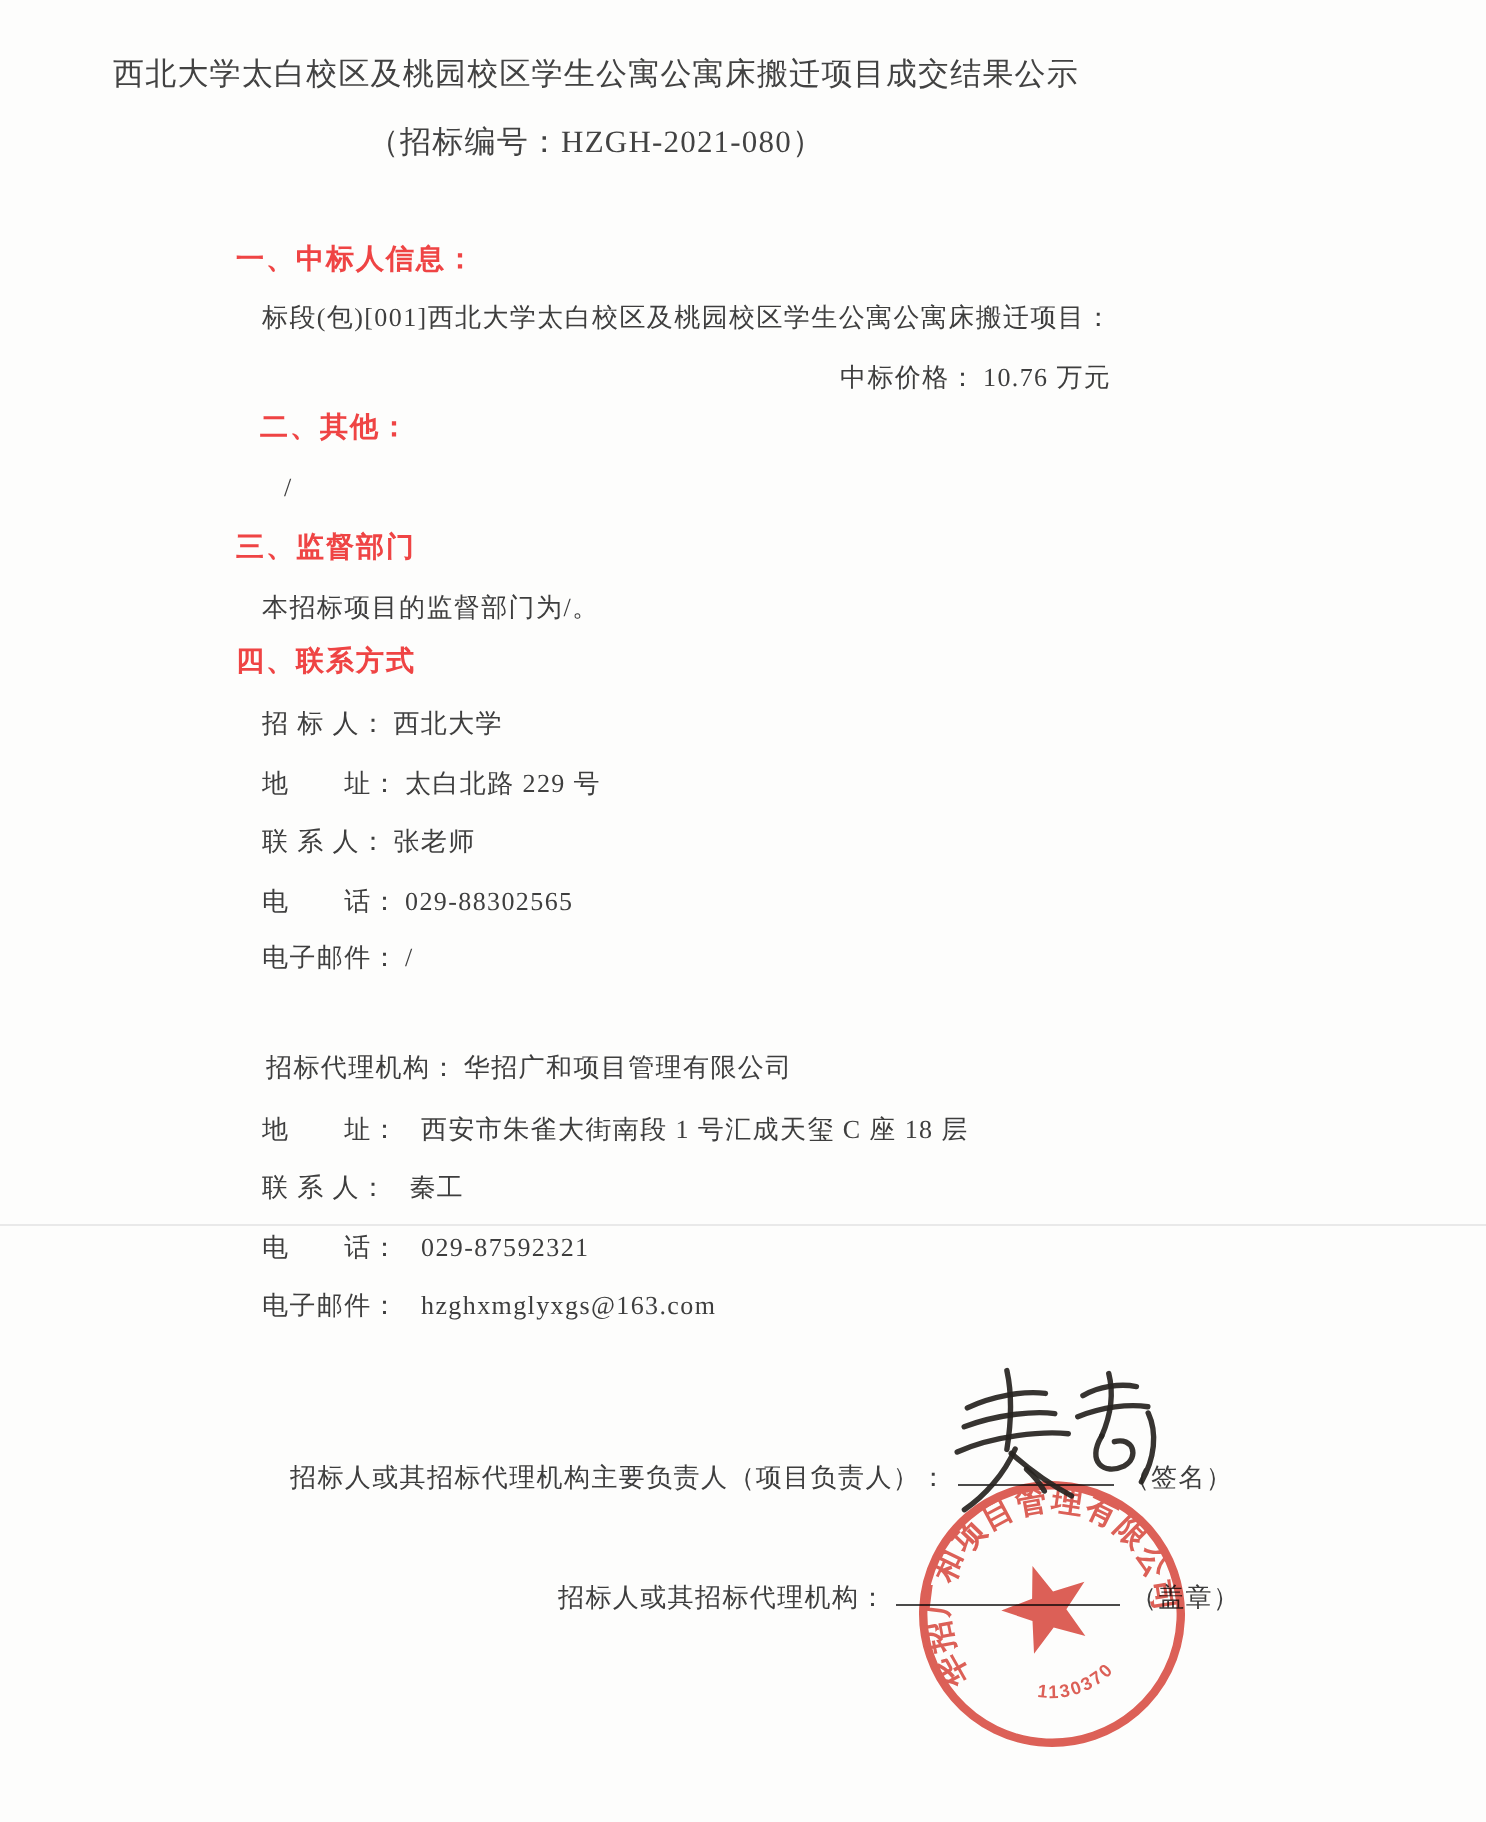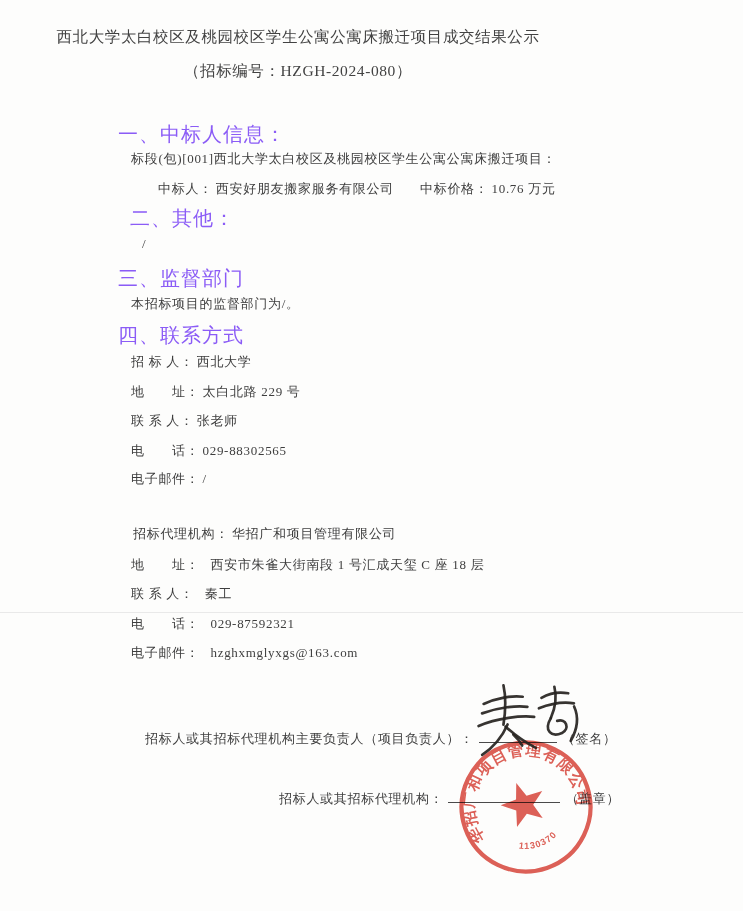--- a/index.html
+++ b/index.html
@@ -6,21 +6,21 @@
   .page{
     position:relative;
     width:743px;height:911px;
     background:#fdfdfc;
     overflow:hidden;
     font-family:"Liberation Serif","DejaVu Serif",serif;
     color:#3c3c3c;
   }
   .abs{position:absolute;white-space:nowrap;}
   .title{left:0;width:596px;text-align:center;font-size:15.5px;letter-spacing:0.6px;color:#424242;}
-  .heading{font-weight:normal;font-size:20px;letter-spacing:1px;color:#8b5cf6;}
+  .heading{font-weight:bold;font-size:14px;letter-spacing:1px;color:#ef4444;}
   .body{font-size:13px;letter-spacing:0.7px;color:#3e3e3e;}
   .lab{margin-right:3px;}
   .val{}
   .agency-val{margin-left:8px;}
   .uline{
     display:inline-block;height:13px;
     border-bottom:1.4px solid #4a4a4a;
     vertical-align:baseline;margin:0 5px;
   }
   .uline-sign{width:78px;}
@@ -37,25 +37,24 @@
   }
   .signature path{stroke:#26231f;stroke-width:2.6;fill:none;stroke-linecap:round;stroke-linejoin:round;opacity:.92;}
   .seal text{font-family:"Liberation Sans","DejaVu Sans",sans-serif;font-weight:bold;}
 </style>
 </head>
 <body>
 
 <div class="page">
 
   <div class="abs title" style="top:27px;">西北大学太白校区及桃园校区学生公寓公寓床搬迁项目成交结果公示</div>
-  <div class="abs title" style="top:61px;">（招标编号：HZGH-2024-080）</div>
+  <div class="abs title" style="top:61px;">（招标编号：HZGH-2021-080）</div>
 
   <div class="abs heading" style="top:121px;left:118px;">一、中标人信息：</div>
   <div class="abs body" style="top:150px;left:131px;">标段(包)[001]西北大学太白校区及桃园校区学生公寓公寓床搬迁项目：</div>
-  <div class="abs body" style="top:180px;left:158px;"><span class="lab">中标人：</span><span class="val">西安好朋友搬家服务有限公司</span></div>
   <div class="abs body" style="top:180px;left:420px;"><span class="lab">中标价格：</span><span class="val">10.76 万元</span></div>
 
   <div class="abs heading" style="top:205px;left:118px;margin-left:12px;">二、其他：</div>
   <div class="abs body" style="top:236px;left:142px;">/</div>
 
   <div class="abs heading" style="top:265px;left:118px;">三、监督部门</div>
   <div class="abs body" style="top:295px;left:131px;">本招标项目的监督部门为/。</div>
 
   <div class="abs heading" style="top:322px;left:118px;">四、联系方式</div>
 

